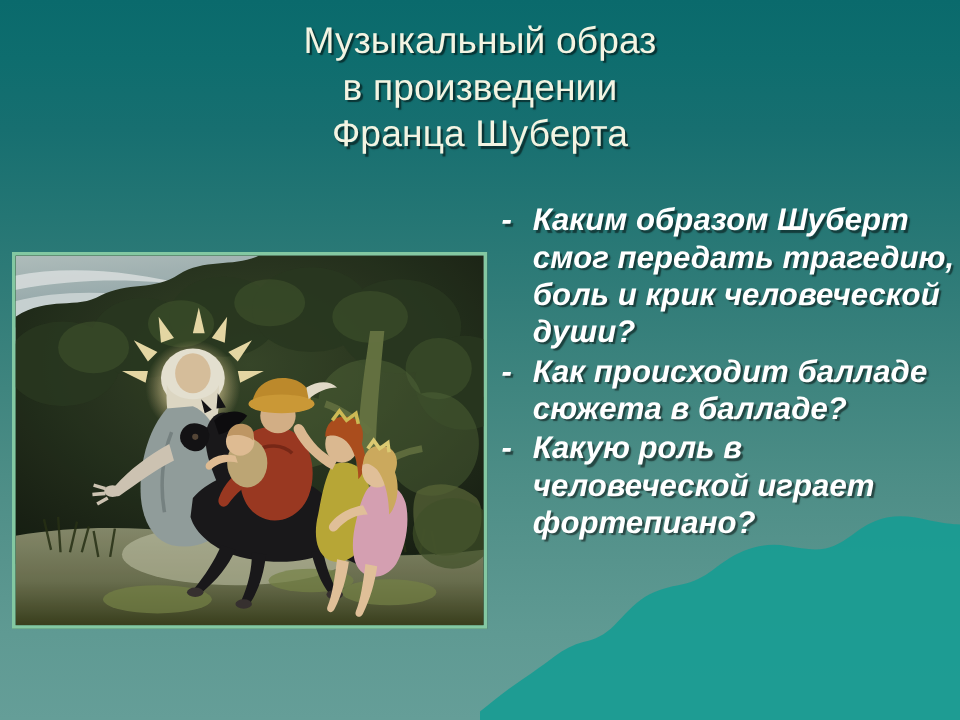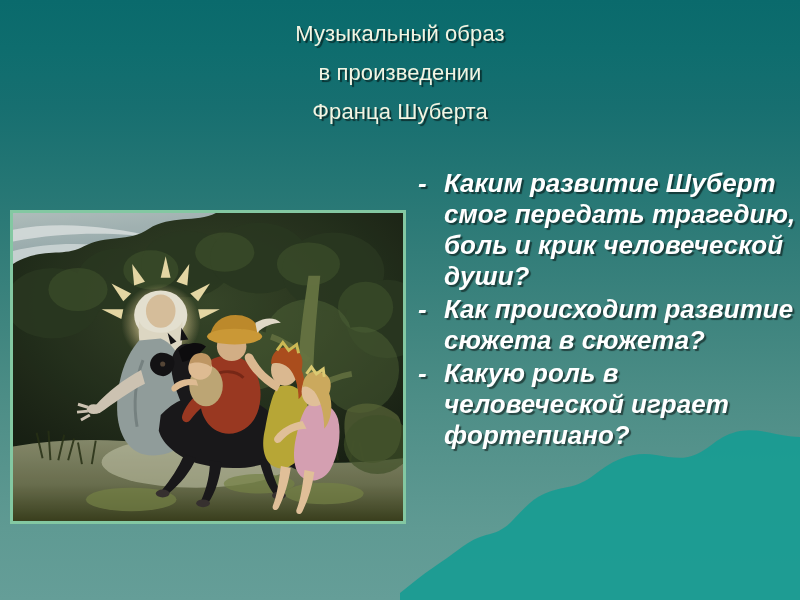--- a/index.html
+++ b/index.html
@@ -38,21 +38,21 @@
   }
 
   
   .title {
     position: absolute;
     left: 0;
     top: 14px;
     width: 800px;
     text-align: center;
     color: #f3f4e2;
-    font-size: 22px;
+    font-size: 31px;
     line-height: 39px;
     font-weight: 400;
     letter-spacing: 0.1px;
     text-shadow: 2px 2px 1px rgba(0,0,0,0.55);
     white-space: pre-line;
   }
 
   
   .artwork {
     position: absolute;
@@ -316,26 +316,26 @@
       <rect x="0" y="0" width="396" height="314" fill="none"></rect>
       <path d="M0,0 L396,0 L396,314 L0,314 Z" fill="none"></path>
       <rect x="0" y="0" width="396" height="314" fill="#000" opacity="0.06"></rect>
     </svg>
   </div>
 
   <div class="bullets">
 
     <div class="bullet">
       <span class="bullet-dash">-</span>
-      <span class="bullet-text">Каким развитие Шуберт смог передать трагедию, боль и крик человеческой души?</span>
+      <span class="bullet-text">Каким образом Шуберт смог передать трагедию, боль и крик человеческой души?</span>
     </div>
 
     <div class="bullet">
       <span class="bullet-dash">-</span>
-      <span class="bullet-text">Как происходит развитие сюжета в сюжета?</span>
+      <span class="bullet-text">Как происходит балладе сюжета в балладе?</span>
     </div>
 
     <div class="bullet">
       <span class="bullet-dash">-</span>
       <span class="bullet-text">Какую роль в человеческой играет фортепиано?</span>
     </div>
 
   </div>
 
 </div>

